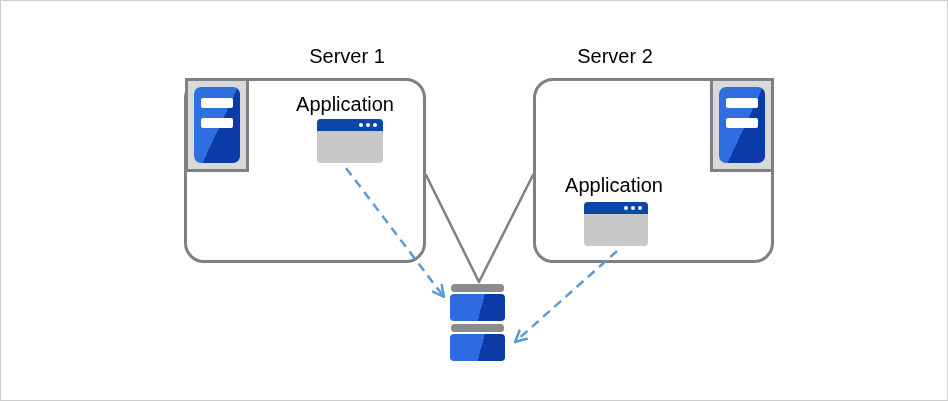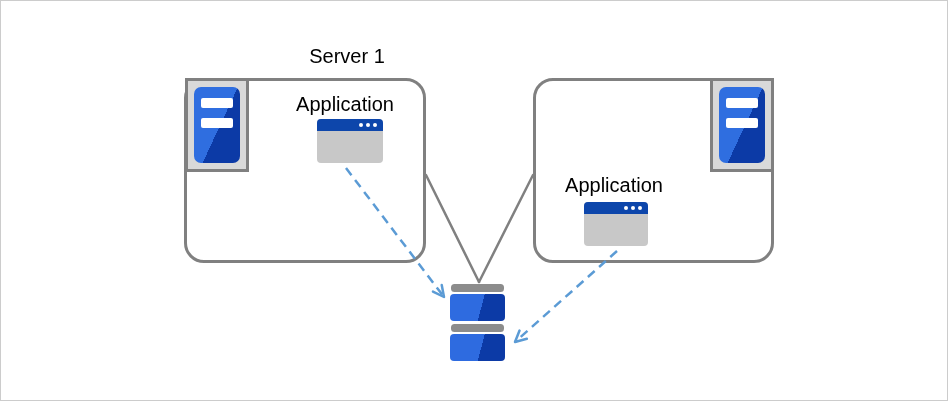--- a/index.html
+++ b/index.html
@@ -110,20 +110,21 @@
   </div>
   <div class="lbl" style="left:264px;top:91px;width:160px;">Application</div>
   <div class="app-icon" style="left:316px;top:118px;">
     <div class="app-titlebar">
       <span class="dot d1"></span>
       <span class="dot d2"></span>
       <span class="dot d3"></span>
     </div>
   </div>
 
+  <div class="lbl" style="left:534px;top:43px;width:160px;">Server 2</div>
   <div class="server-box" style="left:532px;width:241px;"></div>
   <div class="server-icon" style="left:709px;top:77px;">
     <div class="tower">
       <div class="slot s1"></div>
       <div class="slot s2"></div>
     </div>
   </div>
   <div class="lbl" style="left:533px;top:172px;width:160px;">Application</div>
   <div class="app-icon" style="left:583px;top:201px;width:64px;">
     <div class="app-titlebar">

